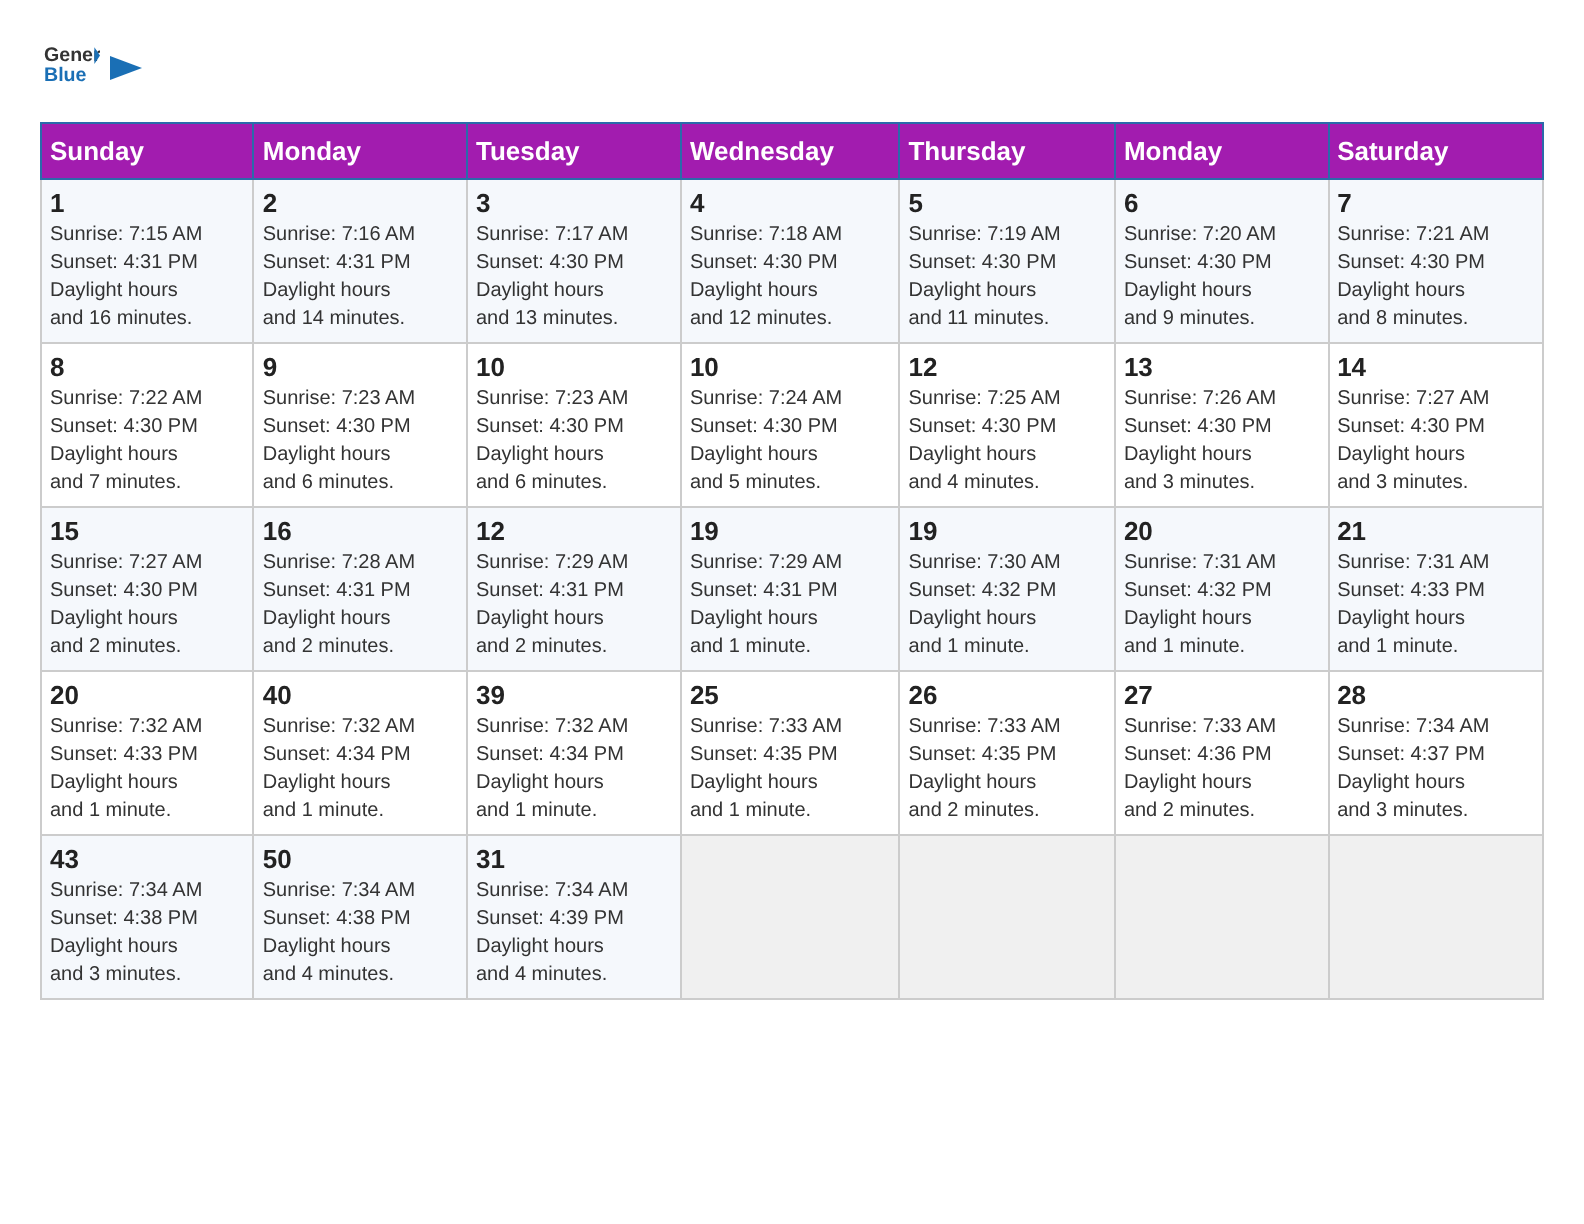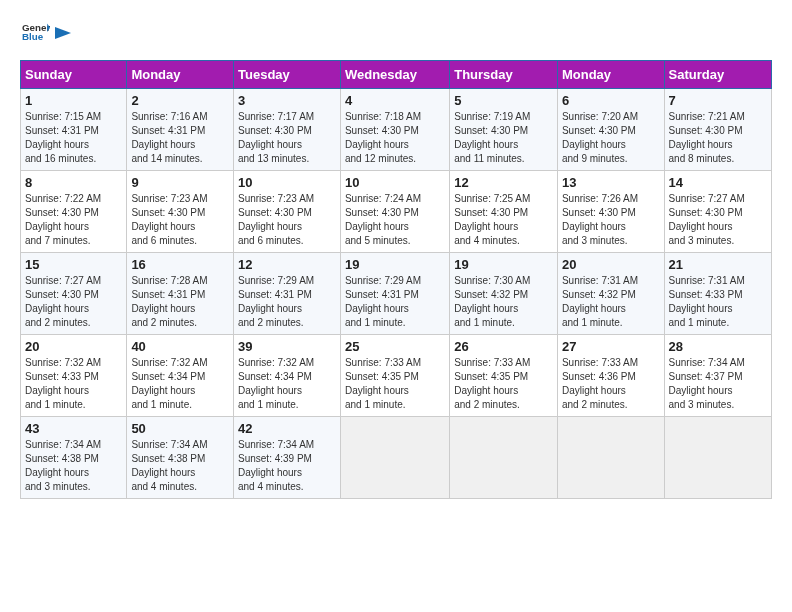--- a/index.html
+++ b/index.html
@@ -163,21 +163,21 @@
           <td><span class="day-number">40</span><span class="day-info">Sunrise: 7:32 AM<br>Sunset: 4:34 PM<br>Daylight hours<br>and 1 minute.</span></td>
           <td><span class="day-number">39</span><span class="day-info">Sunrise: 7:32 AM<br>Sunset: 4:34 PM<br>Daylight hours<br>and 1 minute.</span></td>
           <td><span class="day-number">25</span><span class="day-info">Sunrise: 7:33 AM<br>Sunset: 4:35 PM<br>Daylight hours<br>and 1 minute.</span></td>
           <td><span class="day-number">26</span><span class="day-info">Sunrise: 7:33 AM<br>Sunset: 4:35 PM<br>Daylight hours<br>and 2 minutes.</span></td>
           <td><span class="day-number">27</span><span class="day-info">Sunrise: 7:33 AM<br>Sunset: 4:36 PM<br>Daylight hours<br>and 2 minutes.</span></td>
           <td><span class="day-number">28</span><span class="day-info">Sunrise: 7:34 AM<br>Sunset: 4:37 PM<br>Daylight hours<br>and 3 minutes.</span></td>
         </tr>
         <tr>
           <td><span class="day-number">43</span><span class="day-info">Sunrise: 7:34 AM<br>Sunset: 4:38 PM<br>Daylight hours<br>and 3 minutes.</span></td>
           <td><span class="day-number">50</span><span class="day-info">Sunrise: 7:34 AM<br>Sunset: 4:38 PM<br>Daylight hours<br>and 4 minutes.</span></td>
-          <td><span class="day-number">42</span><span class="day-info">Sunrise: 7:34 AM<br>Sunset: 4:39 PM<br>Daylight hours<br>and 4 minutes.</span></td>
+          <td><span class="day-number">31</span><span class="day-info">Sunrise: 7:34 AM<br>Sunset: 4:39 PM<br>Daylight hours<br>and 4 minutes.</span></td>
           <td class="empty-cell"></td>
           <td class="empty-cell"></td>
           <td class="empty-cell"></td>
           <td class="empty-cell"></td>
         </tr>
       </tbody>
   </table>
 </div>
 
 </body></html>

